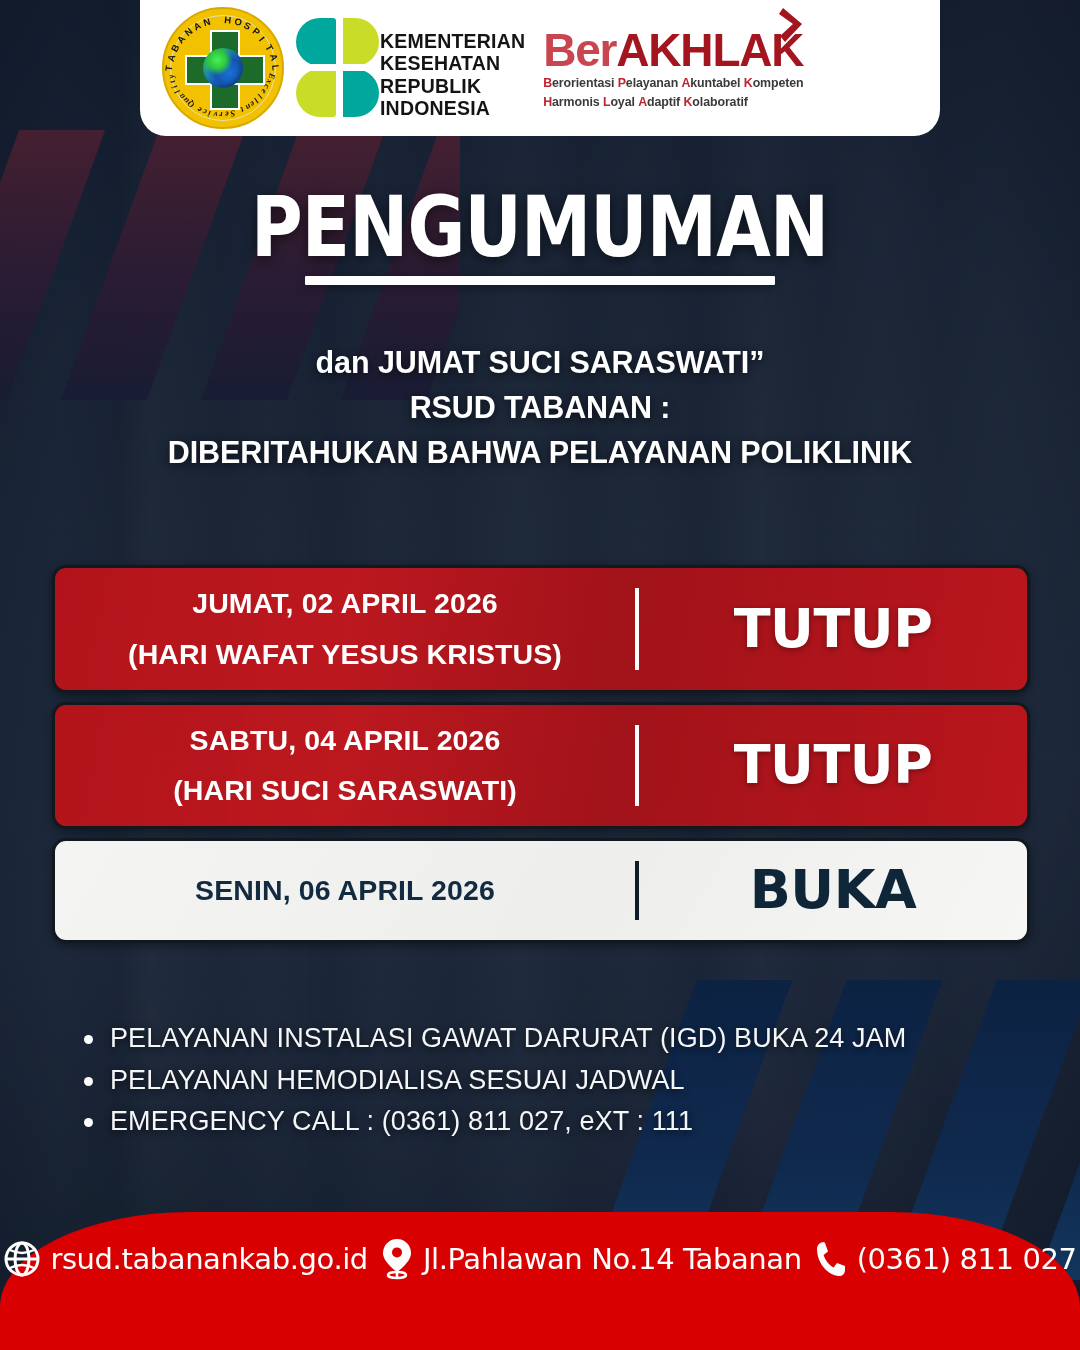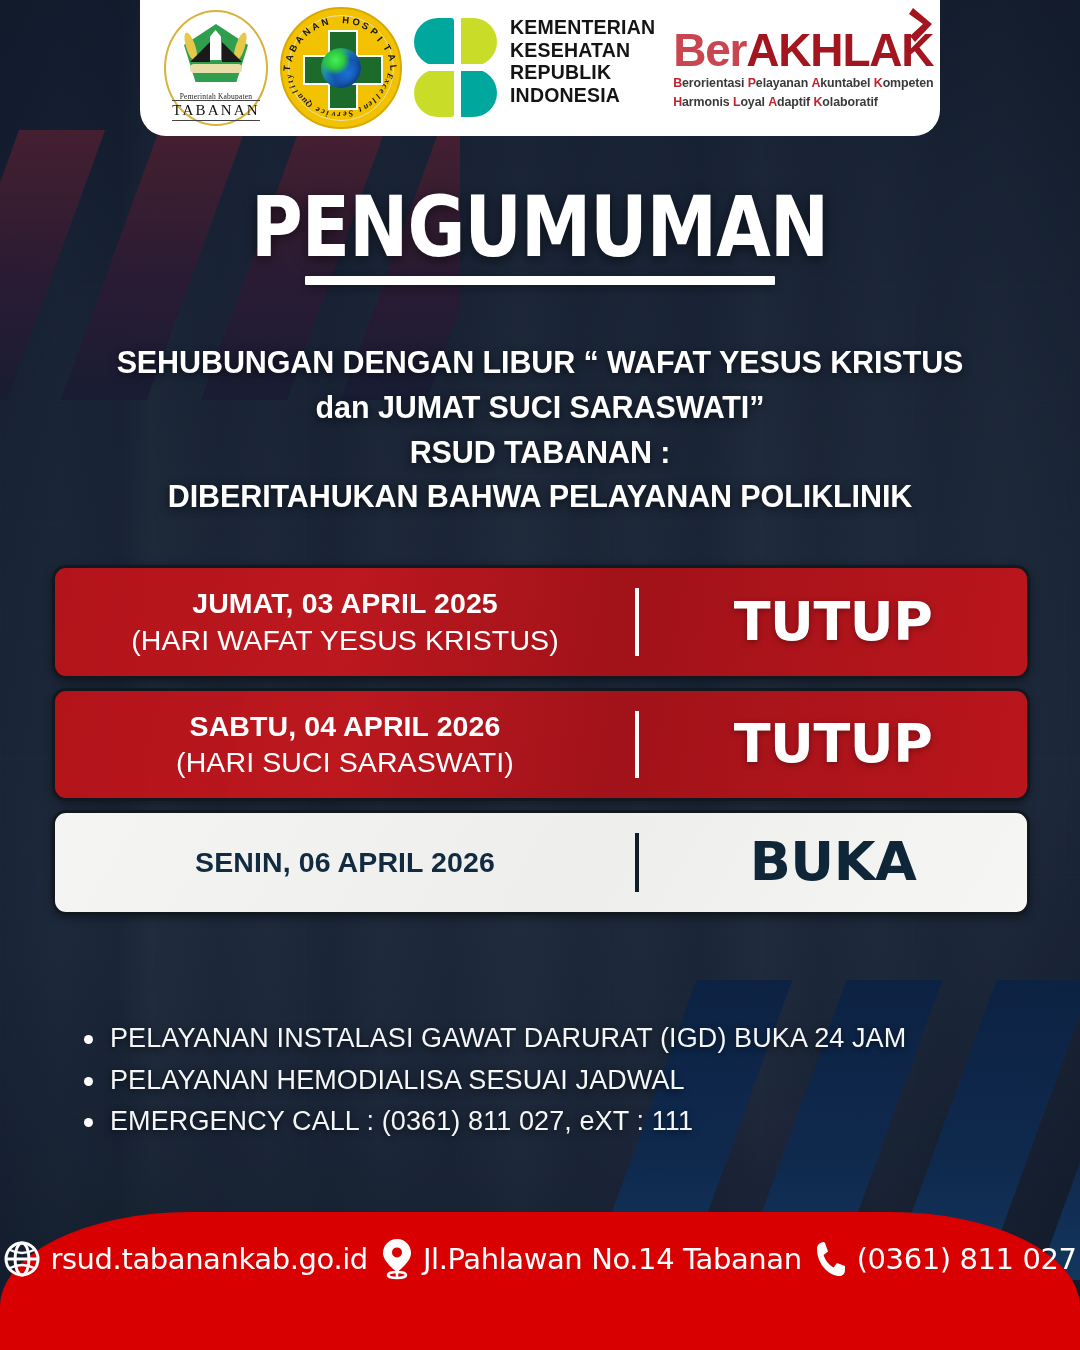--- a/index.html
+++ b/index.html
@@ -268,22 +268,21 @@
     font-weight: 600; letter-spacing: 0.3px;
     font-family: "Liberation Serif", serif;
   }
   .logo-hospital .arc-top span, .logo-hospital .arc-bot span {
     display: inline-block;
   }
 
   
   .logo-kemenkes {
     display: flex;
-    align-items: flex-start;
-    gap: 12px;
+    align-items: flex-end;
     flex: 0 0 auto;
     padding: 0 4px;
   }
   .kemenkes-mark {
     position: relative;
     width: 84px; height: 104px;
     flex: 0 0 auto;
   }
   .kemenkes-mark .p {
     position: absolute;
@@ -444,23 +443,24 @@
     padding: 14px 10px;
   }
   .srow .d-main {
     font-size: 28.5px;
     font-weight: 700;
     letter-spacing: 0.1px;
     line-height: 1.22;
   }
   .srow .d-sub {
     font-size: 28.5px;
-    font-weight: 400;
+    font-weight: 700;
     letter-spacing: 0.1px;
     line-height: 1.22;
+    margin-top: 14px;
   }
   .srow.closed .d-main, .srow.closed .d-sub { color: #ffffff; }
   .srow.open  .d-main, .srow.open  .d-sub  { color: #122b41; }
   .srow .status {
     font-family: "DejaVu Sans", sans-serif;
     font-size: 54px;
     font-weight: 700;
     letter-spacing: -0.5px;
     line-height: 1;
   }
@@ -548,32 +548,20 @@
   </div>
   <div class="stripes-bottom">
     <i></i>
       <i></i>
       <i></i>
       <i></i>
   </div>
 
   <div class="header-band">
 
-    <div class="logo-tabanan">
-      <div class="ring"></div>
-      <div class="pent"></div>
-      <div class="rice-l"></div>
-      <div class="rice-r"></div>
-      <div class="wing-l"></div>
-      <div class="wing-r"></div>
-      <div class="tower"></div>
-      <div class="scroll"></div>
-      <div class="cap-top">Pemerintah Kabupaten</div>
-      <div class="cap-main">TABANAN</div>
-    </div>
 
     <div class="logo-hospital">
       <div class="outer"></div>
       <div class="inner-ring"></div>
       <div class="arc-top" style="position: absolute; left: 0px; top: 0px; width: 126px; height: 126px;">
           <span style="transform: rotate(-84deg) translateY(-54px); transform-origin: center center; position: absolute; left: 50%; top: 50%; bottom: auto; margin-left: -4px;">T</span>
           <span style="transform: rotate(-72.8deg) translateY(-54px); transform-origin: center center; position: absolute; left: 50%; top: 50%; bottom: auto; margin-left: -4px;">A</span>
           <span style="transform: rotate(-61.6deg) translateY(-54px); transform-origin: center center; position: absolute; left: 50%; top: 50%; bottom: auto; margin-left: -4px;">B</span>
           <span style="transform: rotate(-50.4deg) translateY(-54px); transform-origin: center center; position: absolute; left: 50%; top: 50%; bottom: auto; margin-left: -4px;">A</span>
           <span style="transform: rotate(-39.2deg) translateY(-54px); transform-origin: center center; position: absolute; left: 50%; top: 50%; bottom: auto; margin-left: -4px;">N</span>
@@ -648,31 +636,30 @@
       <div class="berakhlak-tag"><b>H</b>armonis <b>L</b>oyal <b>A</b>daptif <b>K</b>olaboratif</div>
     </div>
   </div>
 
   <div class="title-wrap">
     <div class="title">PENGUMUMAN</div>
     <div class="title-rule"></div>
   </div>
 
   <div class="intro">
-    <span class="ln">SEHUBUNGAN DENGAN LIBUR  “ WAFAT YESUS KRISTUS</span>
     <span class="ln">dan JUMAT SUCI SARASWATI”</span>
     <span class="ln">RSUD TABANAN :</span>
     <span class="ln">DIBERITAHUKAN BAHWA PELAYANAN POLIKLINIK</span>
   </div>
 
   <div class="schedule">
 
     <div class="srow closed r1">
       <div class="date-cell">
-        <div class="d-main">JUMAT, 03 APRIL 2025</div>
+        <div class="d-main">JUMAT, 02 APRIL 2026</div>
         <div class="d-sub">(HARI WAFAT YESUS KRISTUS)</div>
       </div>
       <div class="sep"></div>
       <div class="status-cell">
         <div class="status">TUTUP</div>
       </div>
     </div>
 
     <div class="srow closed r2">
       <div class="date-cell">

